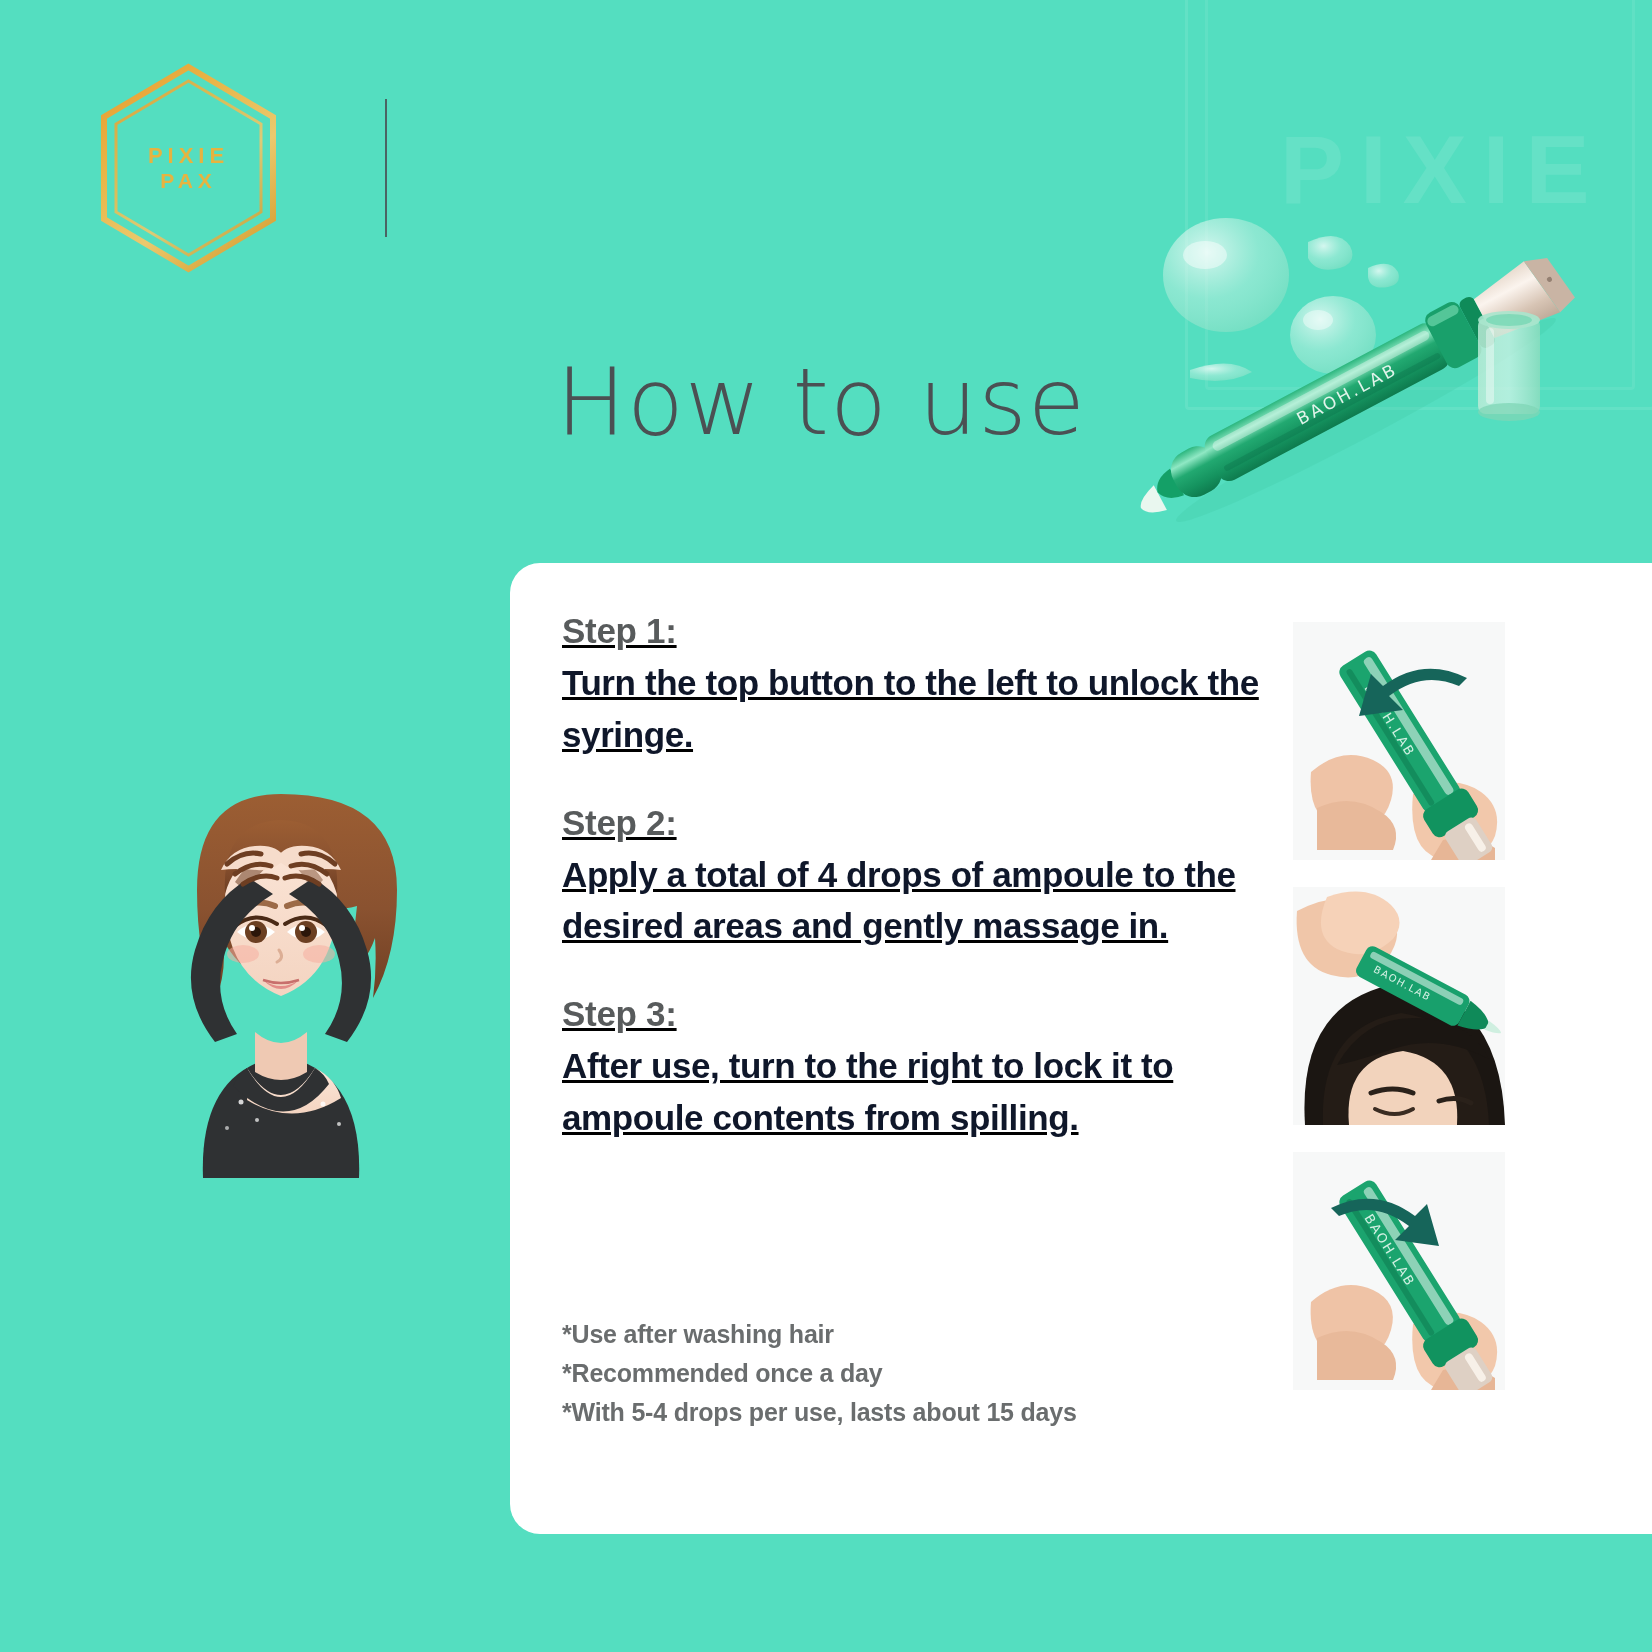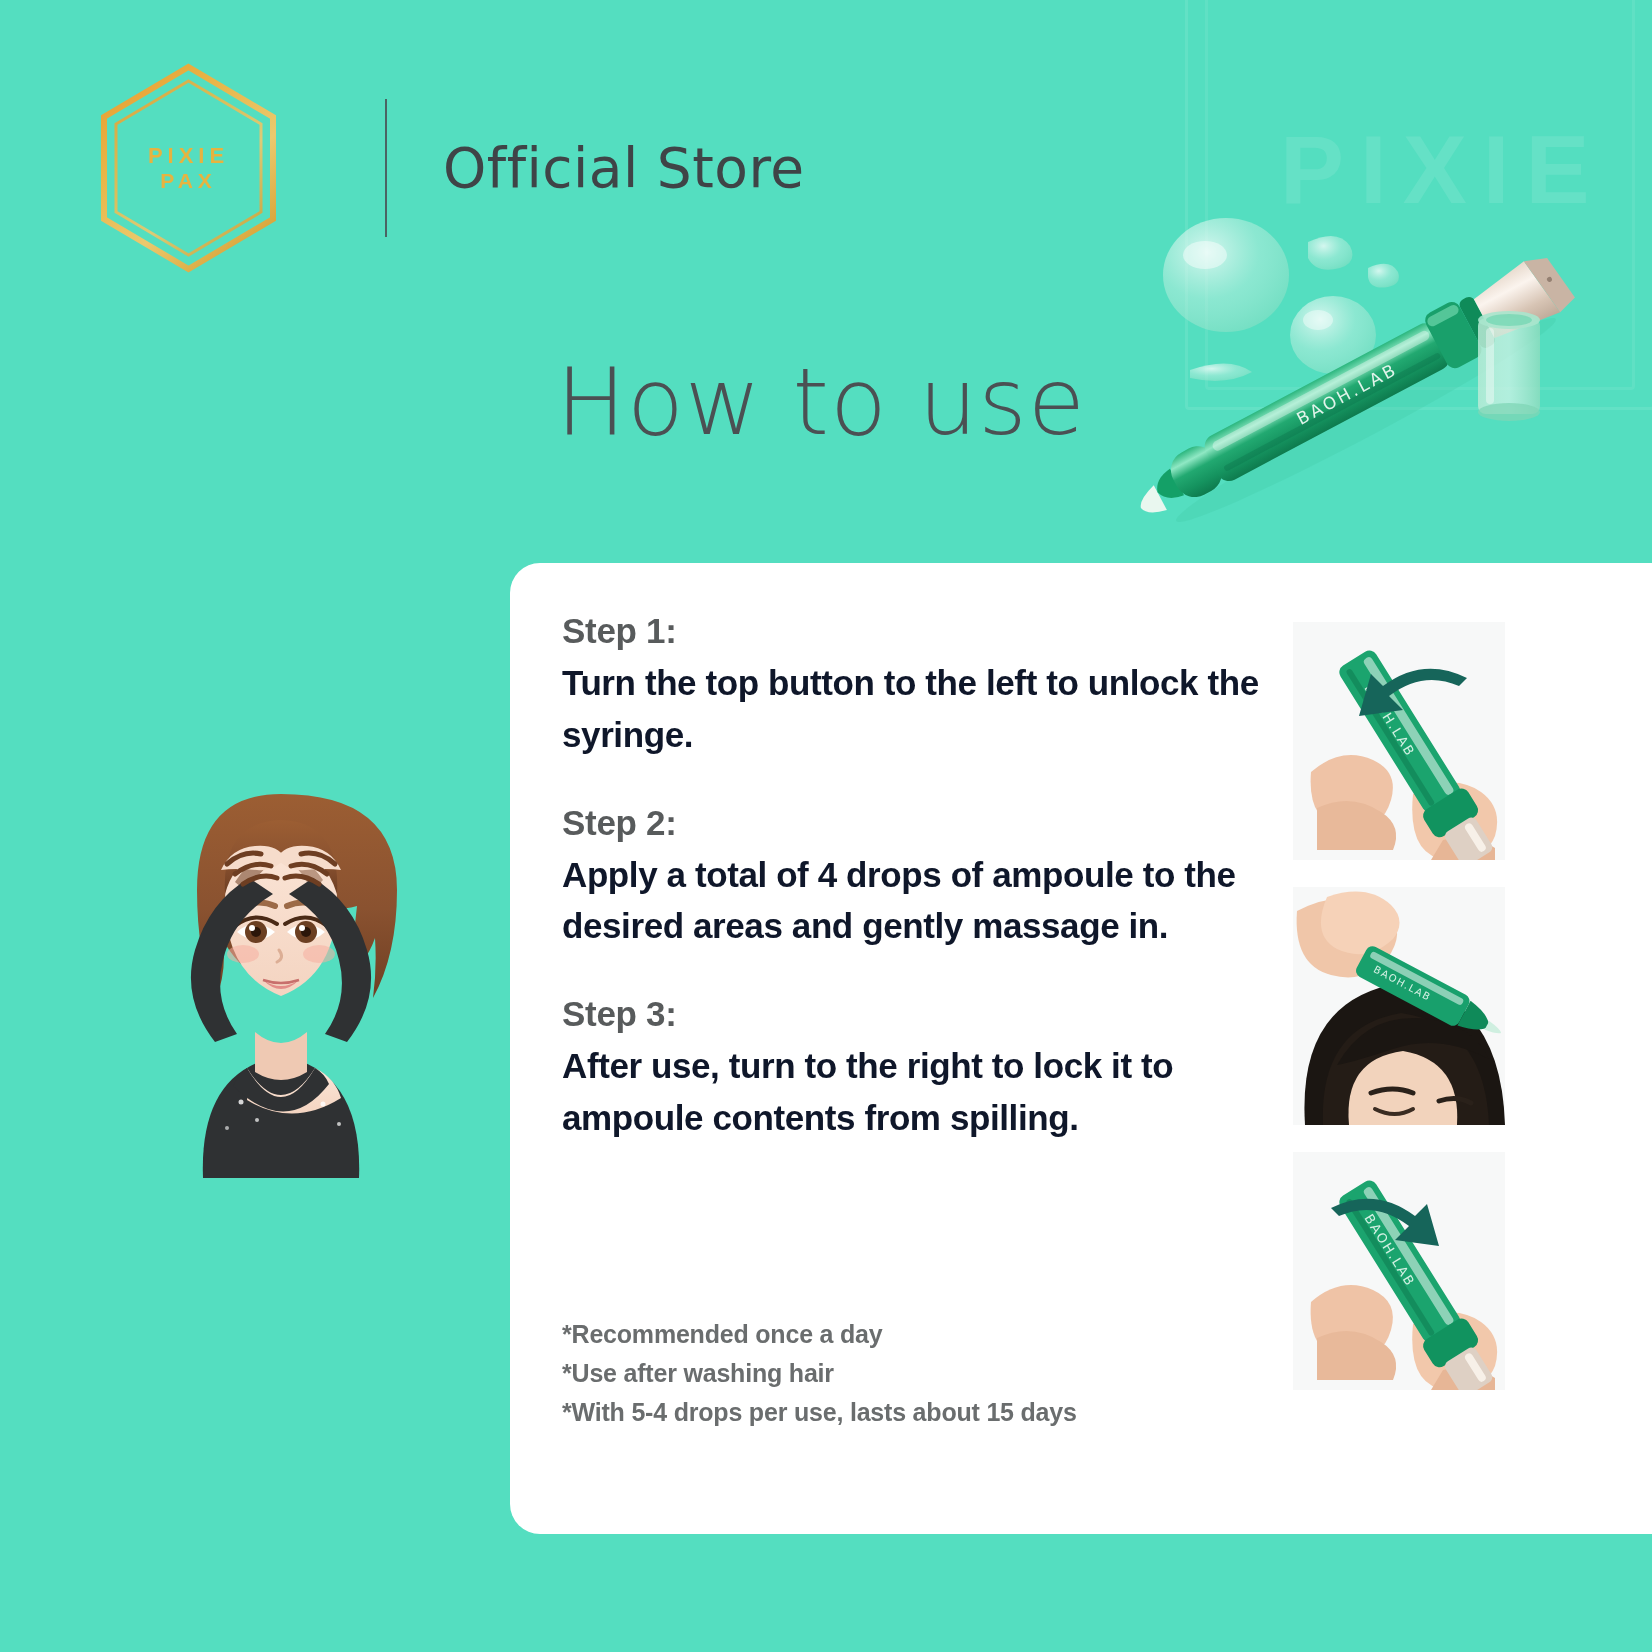--- a/index.html
+++ b/index.html
@@ -67,21 +67,21 @@
 
   
   .card{
     position:absolute; left:510px; top:563px;
     width:1142px; height:971px;
     background:#ffffff;
     border-radius:30px 0 0 30px;
   }
   .card-inner{ position:relative; width:100%; height:100%; }
 
-  .steps{ position:absolute; left:52px; top:48px; width:700px; }
+  .steps{ position:absolute; left:52px; top:48px; width:700px;text-decoration:underline; }
   .step-block{ margin-bottom:42px; }
   .step-label{
     font-size:35px; font-weight:700; color:#585b5c;
     font-family:"Liberation Sans", sans-serif;
     letter-spacing:-.3px; margin-bottom:6px;
   }
   .step-text{
     font-size:35px; font-weight:700; color:#0f172a;
     line-height:1.48; letter-spacing:-.4px;
   }
@@ -122,21 +122,20 @@
       <polygon points="92.5,19 165,62 165,150 92.5,193 20,150 20,62" fill="none" stroke="url(#goldgrad)" stroke-width="3" opacity="0.9"></polygon>
     </svg>
     <div class="logo-wordmark">
       <span class="logo-line1">PIXIE</span>
       <span class="logo-line2">PAX</span>
     </div>
   </div>
 
   <div class="header-divider"></div>
 
-  <div class="header-title">Official Store</div>
 </div>
 
 <div class="page-title">How to use</div>
 
 <div class="hero">
   <svg width="602" height="330" viewBox="0 0 602 330">
     <defs>
       <linearGradient id="penBody" x1="0" y1="0" x2="0" y2="1">
         <stop offset="0%" stop-color="#2BB67E"></stop>
         <stop offset="22%" stop-color="#8FE8C4"></stop>
@@ -294,22 +293,22 @@
       </div>
 
       <div class="step-block">
         <div class="step-label">Step 3:</div>
         <div class="step-text">After use, turn to the right to lock it to ampoule contents from spilling.</div>
       </div>
 
     </div>
 
     <div class="notes">
+      <div class="note-line">*Use after washing hair</div>
       <div class="note-line">*Recommended once a day</div>
-      <div class="note-line">*Use after washing hair</div>
       <div class="note-line">*With 5-4 drops per use, lasts about 15 days</div>
     </div>
 
     <div class="photos">
 
       <div class="photo">
         <svg width="212" height="238" viewBox="0 0 212 238">
           <rect width="212" height="238" fill="#F7F8F8"></rect>
 
           <path d="M18 150 q30 -26 62 -12 q26 12 18 40 q-10 34 -48 28 q-36 -6 -32 -56 z" fill="#EFC3A6"></path>

